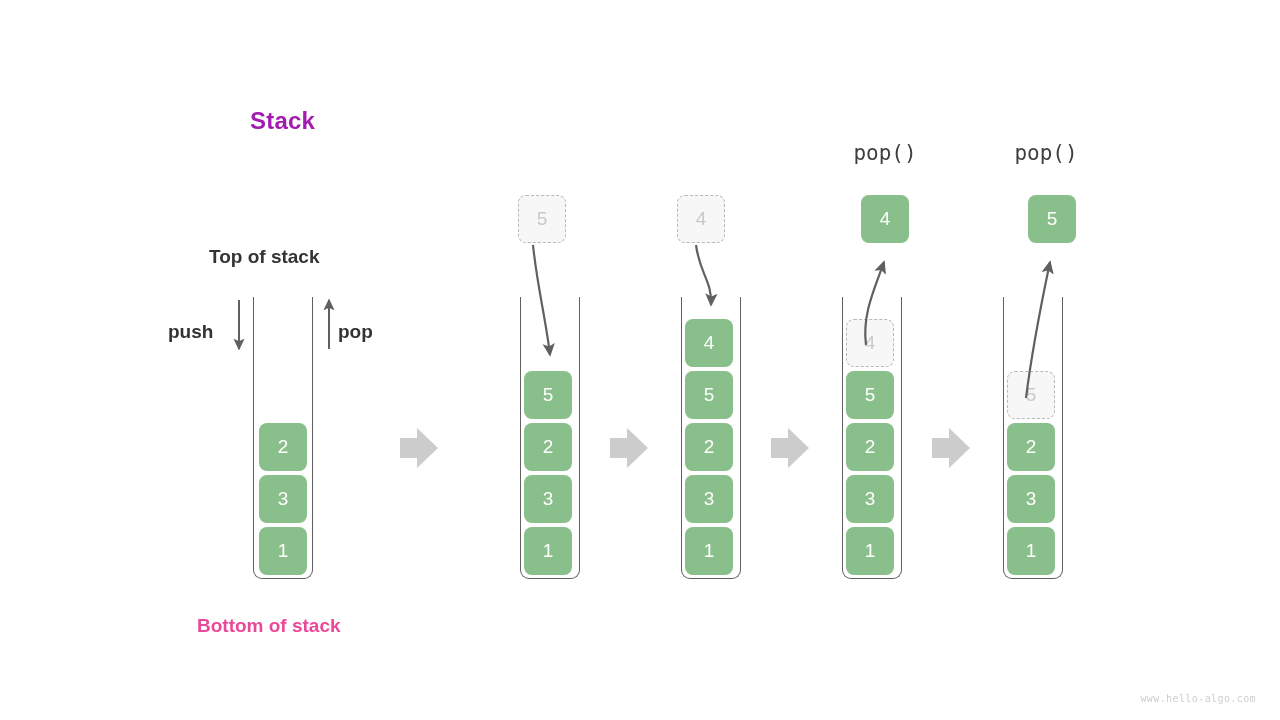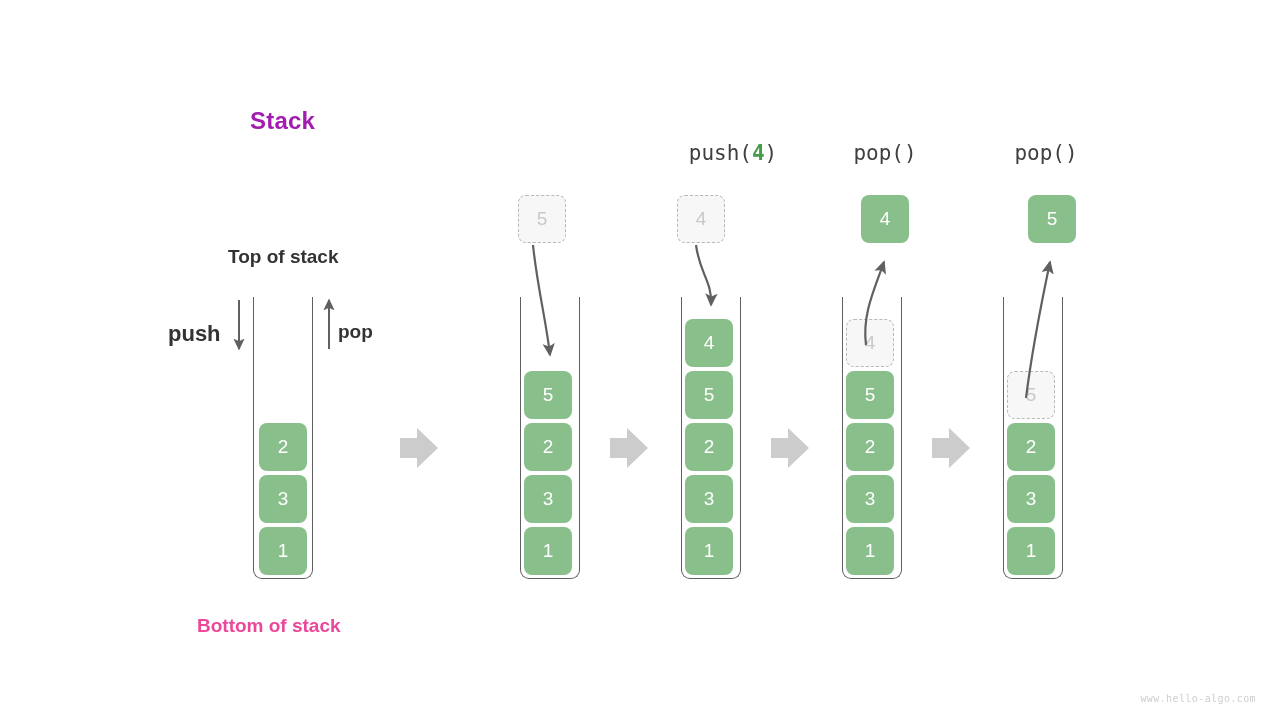--- a/index.html
+++ b/index.html
@@ -30,41 +30,41 @@
     left: 250px;
     top: 107px;
     font-size: 24px;
     font-weight: bold;
     color: #a21caf;
     letter-spacing: 0.2px;
     white-space: nowrap;
   }
   .lbl-top {
     position: absolute;
-    left: 228px;
+    left: 209px;
     top: 246px;
     font-size: 19px;
     font-weight: bold;
     color: #333333;
     white-space: nowrap;
   }
   .lbl-bottom {
     position: absolute;
     left: 197px;
     top: 615px;
     font-size: 19px;
     font-weight: bold;
     color: #ec4899;
     white-space: nowrap;
   }
   .lbl-push {
     position: absolute;
     left: 168px;
     top: 321px;
-    font-size: 22px;
+    font-size: 19px;
     font-weight: bold;
     color: #333333;
     white-space: nowrap;
   }
   .lbl-pop {
     position: absolute;
     left: 338px;
     top: 321px;
     font-size: 19px;
     font-weight: bold;
@@ -168,21 +168,20 @@
 
 <div id="stage">
 
   <div class="title-stack">Stack</div>
   <div class="lbl-top">Top of stack</div>
   <div class="lbl-bottom">Bottom of stack</div>
   <div class="lbl-push">push</div>
   <div class="lbl-pop">pop</div>
 
 
-  <div class="op-label" style="left:633px"><span>push(</span><span class="arg">4</span><span>)</span></div>
 
   <div class="op-label" style="left:785px"><span>pop()</span></div>
 
   <div class="op-label" style="left:946px"><span>pop()</span></div>
 
   <div class="stack-col">
     <div class="container-u" style="left:253px; top:297px;"></div>
     <div class="cell" style="left:259px; top:423px;">2</div>
     <div class="cell" style="left:259px; top:475px;">3</div>
     <div class="cell" style="left:259px; top:527px;">1</div>

